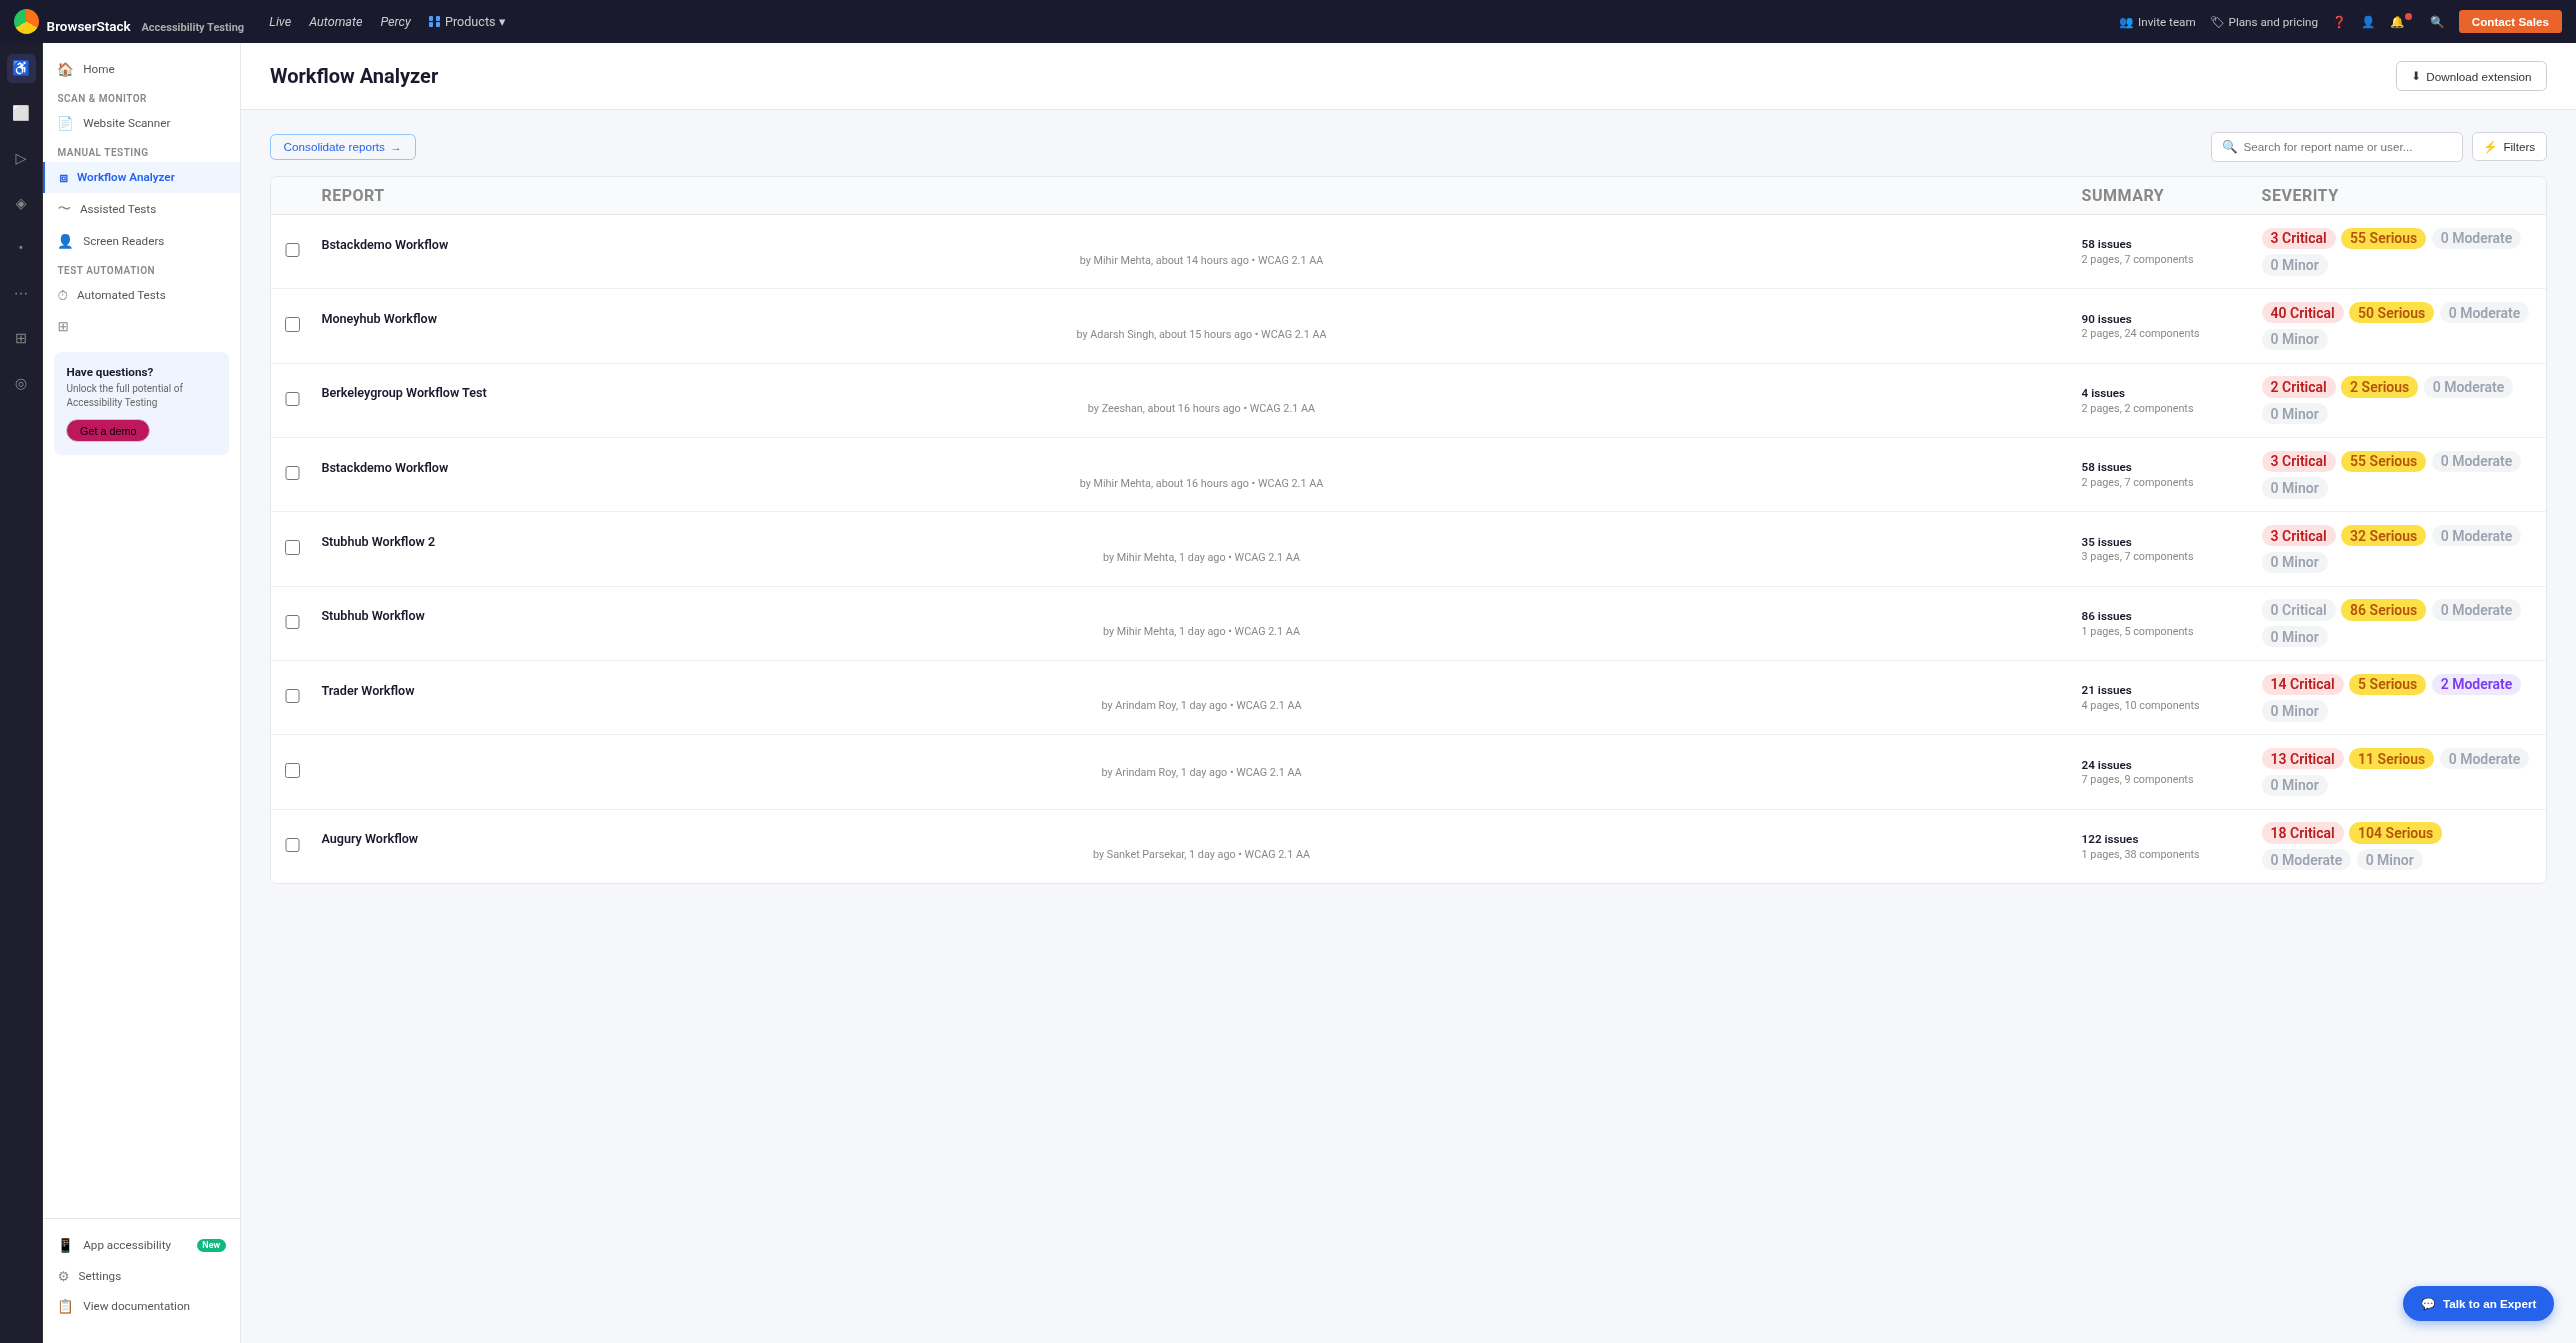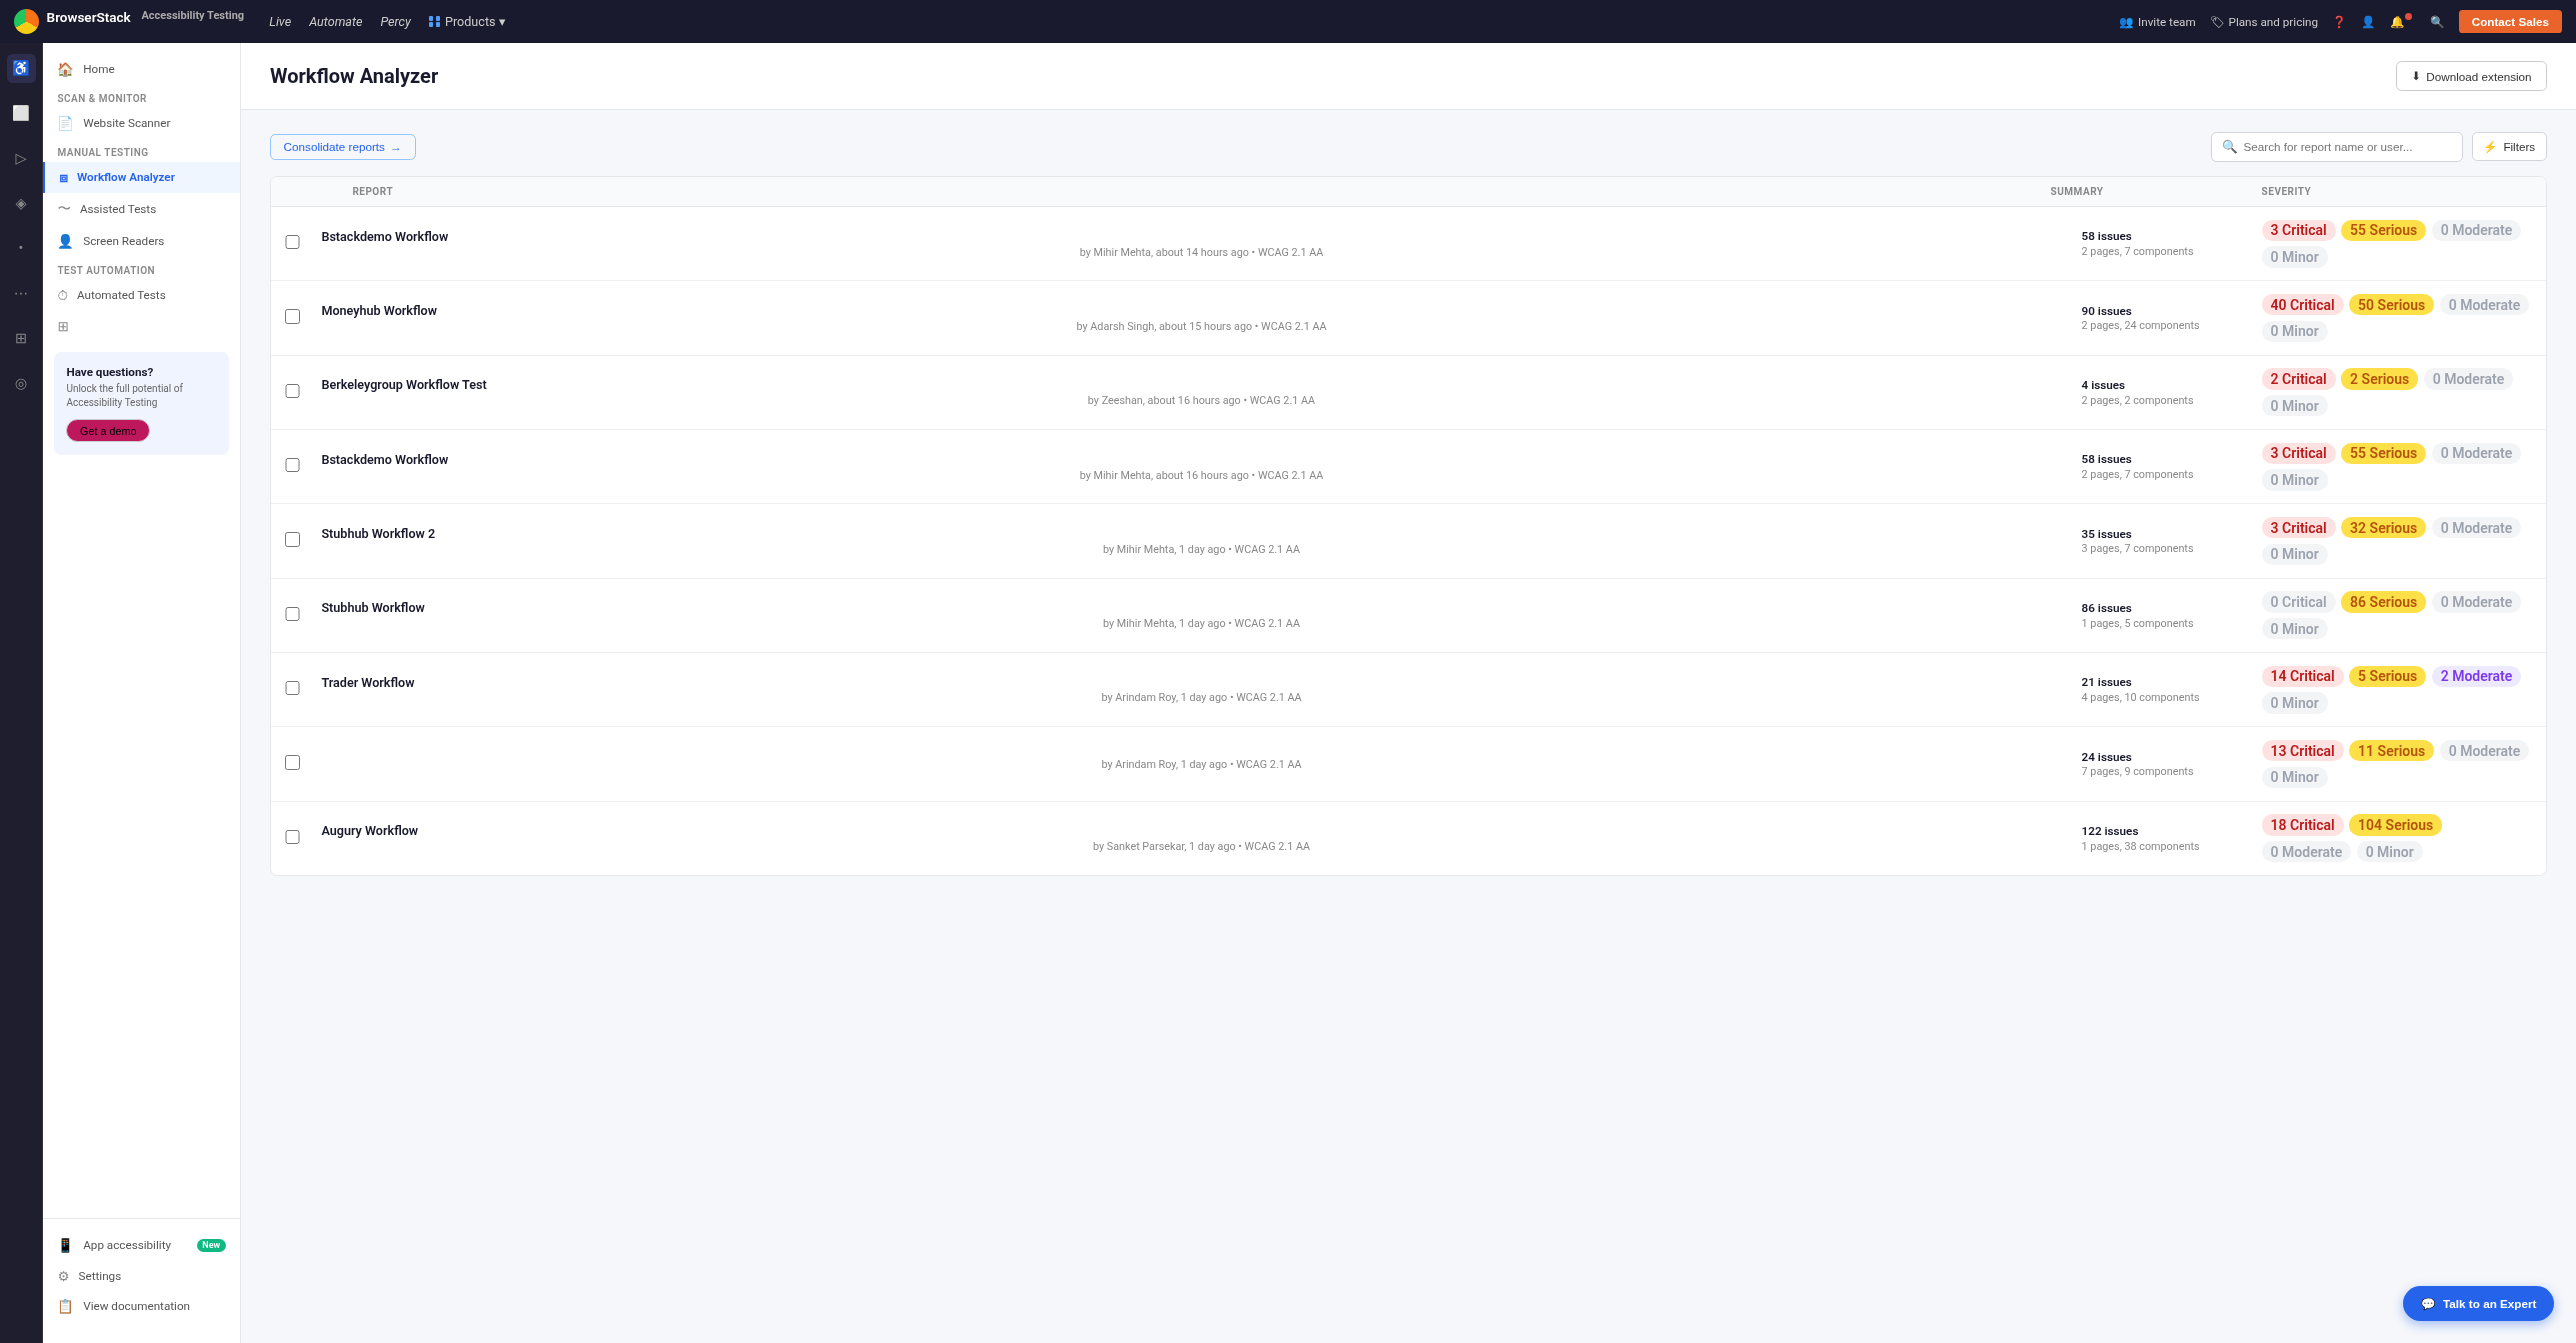--- a/index.html
+++ b/index.html
@@ -3,21 +3,21 @@
   <meta charset="utf-8">
   <style>
     * { margin: 0; padding: 0; box-sizing: border-box; }
     body { font-family: -apple-system, BlinkMacSystemFont, 'Segoe UI', Roboto, sans-serif; background: #f5f5f5; color: #333; font-size: 12.6px; overflow: hidden; }
 
     
     .top-nav {
       display: flex; align-items: center; background: #1a1a2e; color: #fff;
       height: 43px; padding: 0 14.4px; gap: 18px; position: fixed; top: 0; left: 0; right: 0; z-index: 100;
     }
-    .top-nav-logo { display: flex; align-items: flex-start; gap: 7.2px; }
+    .top-nav-logo { display: flex; align-items: flex-end; gap: 7.2px; }
     .logo-circle { width: 25px; height: 25px; border-radius: 50%; background: conic-gradient(#f97316 0deg 120deg, #facc15 120deg 240deg, #22c55e 240deg 360deg); }
     .logo-text { font-size: 13.5px; font-weight: 600; color: #fff; }
     .logo-subtext { font-size: 11px; color: #aaa; margin-left: 3.6px; font-weight: bold; }
     .nav-items { display: flex; align-items: center; gap: 18px; margin-left: 7.2px; }
     .nav-item { font-size: 12.6px; color: #ccc; cursor: pointer; font-style: italic; }
     .nav-products { display: flex; align-items: center; gap: 3.6px; font-size: 12.6px; color: #ccc; cursor: pointer; }
     .products-grid { display: grid; grid-template-columns: 1fr 1fr; gap: 1.8px; width: 12.6px; }
     .products-grid span { width: 4.5px; height: 4.5px; background: #4f9cf9; display: block; border-radius: 0.9px; }
     .nav-right { margin-left: auto; display: flex; align-items: center; gap: 14.4px; }
     .nav-right-item { font-size: 11.7px; color: #ccc; cursor: pointer; display: flex; align-items: center; gap: 3.6px; }
@@ -63,21 +63,21 @@
     .table-area { flex: 1; padding: 21.6px 29px; }
     .table-top { display: flex; align-items: center; justify-content: space-between; margin-bottom: 14.4px; }
     .consolidate-btn { display: flex; align-items: center; gap: 5.4px; background: transparent; border: 0.9px solid #93c5fd; border-radius: 5.4px; padding: 5.4px 12.6px; font-size: 11.7px; color: #2563eb; cursor: pointer; }
     .table-controls { display: flex; align-items: center; gap: 9px; }
     .search-box { display: flex; align-items: center; gap: 5.4px; border: 0.9px solid #d1d5db; border-radius: 5.4px; padding: 6.3px 10.8px; background: #fff; min-width: 252px; }
     .search-box input { border: none; outline: none; font-size: 11.7px; color: #555; background: transparent; width: 100%; }
     .filters-btn { display: flex; align-items: center; gap: 5.4px; border: 0.9px solid #d1d5db; border-radius: 5.4px; padding: 6.3px 10.8px; background: #fff; font-size: 11.7px; color: #333; cursor: pointer; }
 
     
     .report-table { width: 100%; background: #fff; border: 0.9px solid #e5e7eb; border-radius: 7.2px; overflow: hidden; }
-    .table-header { display: grid; grid-template-columns: 36px 1fr 180px 270px; align-items: center; padding: 9px 14.4px; background: #f9fafb; border-bottom: 0.9px solid #e5e7eb; font-size: 10px; color: #888; font-weight: 700; text-transform: uppercase; letter-spacing: 0.5px; gap: 31px; }
+    .table-header { display: grid; grid-template-columns: 36px 1fr 180px 270px; align-items: center; padding: 9px 14.4px; background: #f9fafb; border-bottom: 0.9px solid #e5e7eb; font-size: 16px; color: #888; font-weight: 700; text-transform: uppercase; letter-spacing: 0.5px; }
     .table-row { display: grid; grid-template-columns: 36px 1fr 180px 270px; align-items: center; padding: 12.6px 14.4px; border-bottom: 0.9px solid #f0f0f0; cursor: pointer; }
     .table-row:last-child { border-bottom: none; }
     .report-name { font-size: 12.6px; font-weight: 600; color: #1a1a2e; }
     .report-meta { font-size: 10.8px; color: #888; margin-top: 1.8px; text-align: center; }
     .summary-issues { font-size: 11.7px; font-weight: 600; color: #1a1a2e; }
     .summary-pages { font-size: 10.8px; color: #888; margin-top: 1.8px; }
     .severity-badges { display: flex; gap: 5.4px; flex-wrap: wrap; }
     .badge { border-radius: 10.8px; padding: 2.7px 9px; font-size: 14px; font-weight: 600; }
     .badge-critical { background: #fee2e2; color: #b91c1c; }
     .badge-serious { background: #fde047; color: #b45309; }

